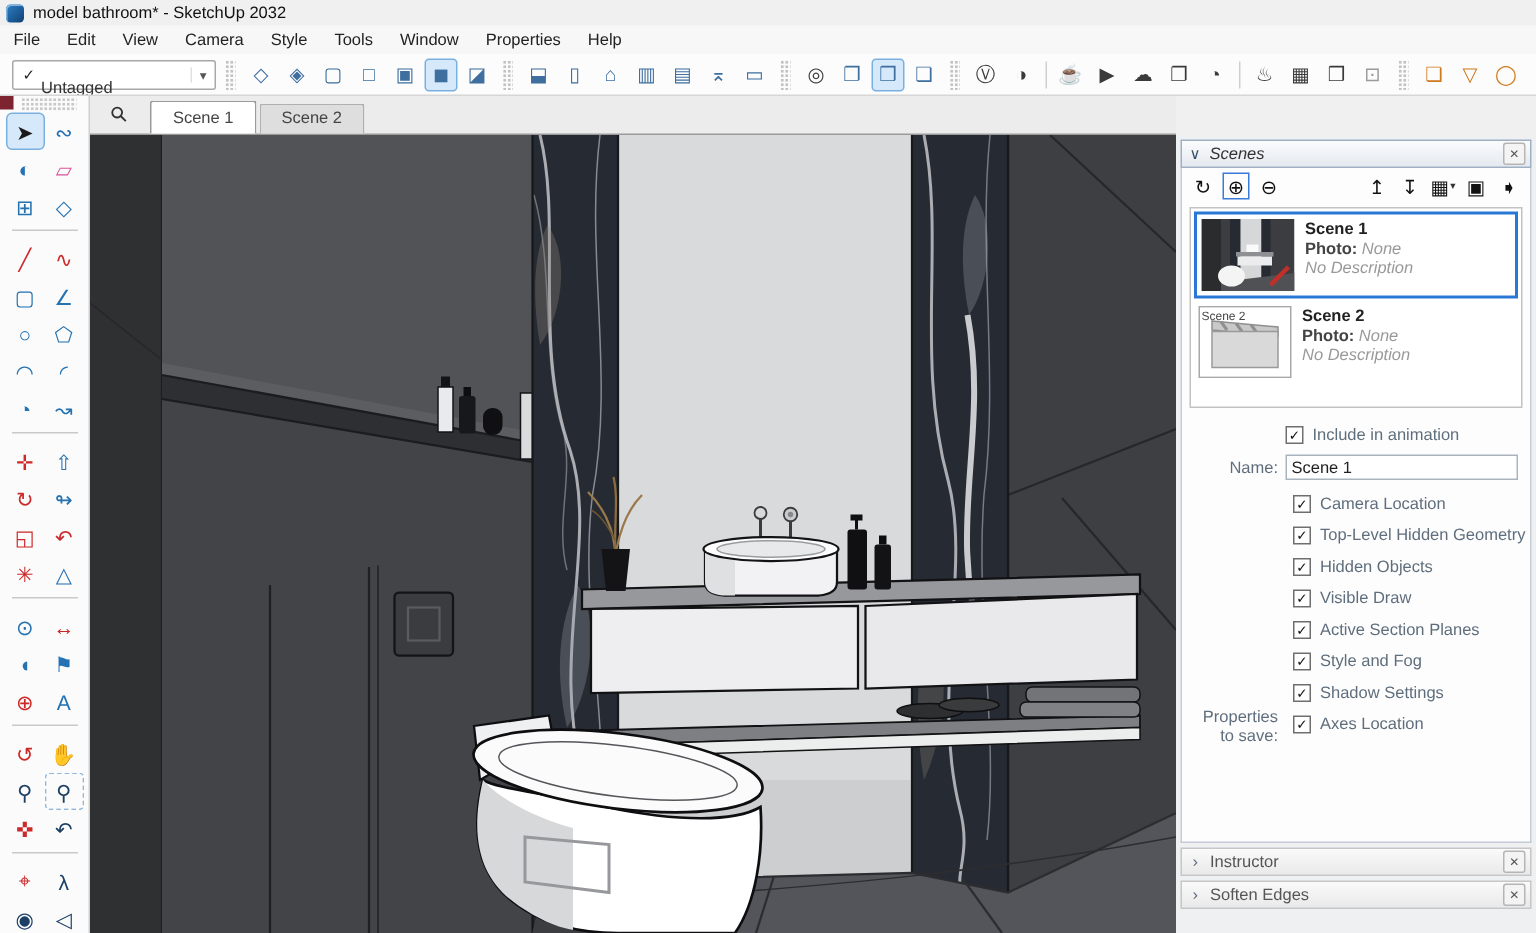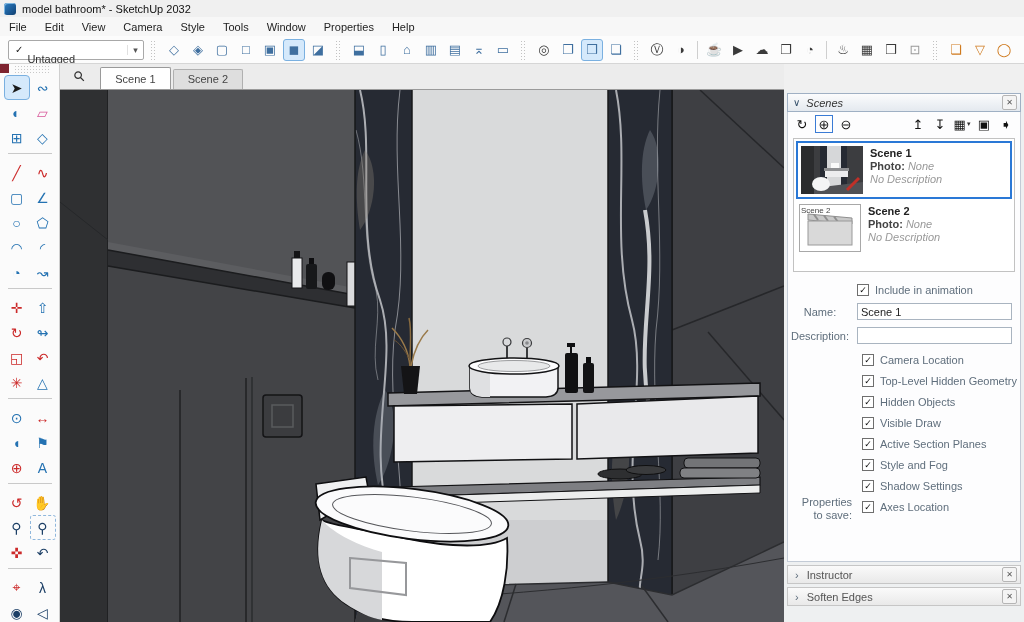--- a/index.html
+++ b/index.html
@@ -60,21 +60,21 @@
   .sitem.selected{border:2px solid #2a78d6;}
   .thumb{width:62px;height:48px;position:relative;flex:none;}
   .thumb2{border:1px solid #a8a8a8;background:#fff;}
   .thumb2 .tlabel{position:absolute;left:1px;top:1px;font-size:8px;color:#444;z-index:2;}
   .sinfo{margin-left:7px;padding-top:1px;}
   .sname{font-weight:bold;color:#222;}
   .smeta{color:#999;font-style:italic;margin-top:1px;}
   .smeta b{color:#444;font-style:normal;font-weight:bold;}
   .form{margin-top:12px;}
   .frow{display:flex;align-items:center;margin-top:7px;}
-  .flabel{width:64px;text-align:center;color:#5f6e7c;margin-right:5px;flex:none;}
+  .flabel{width:64px;text-align:right;color:#5f6e7c;margin-right:5px;flex:none;}
   .finput{flex:1;margin-right:8px;height:17px;border:1px solid #a9b4c0;background:#fff;font-size:11px;padding:0 3px;color:#222;}
   .cbrow{display:flex;align-items:center;gap:6px;margin-bottom:9px;color:#5f6e7c;}
   .cb{display:inline-block;width:12px;height:12px;border:1px solid #6e6e6e;background:#fff;font-size:9px;line-height:10px;text-align:center;color:#111;flex:none;}
   .cb i{font-style:normal;}
   .propcol{display:flex;flex-direction:column;}
   .proplabel{width:64px;text-align:right;color:#5f6e7c;margin-right:5px;flex:none;line-height:1.2;}
   .cbar{height:19px;display:flex;align-items:center;background:linear-gradient(#fafafa,#e9e9e9);border:1px solid #c6c6c6;padding:0 3px 0 7px;margin-top:3px;}
   .cbar .chev{color:#5a6a7a;font-size:11px;}
   .cbar .ptitle{flex:1;margin-left:8px;color:#555;}
 </style>
@@ -432,24 +432,20 @@
 
     <div class="form">
       <div class="frow" style="margin-left:69px;">
         <span class="cb"><i>✓</i></span>
         <span style="margin-left:6px;color:#5f6e7c;">Include in animation</span>
       </div>
       <div class="frow">
         <span class="flabel">Name:</span>
         <input class="finput" value="Scene 1" style="">
       </div>
-      <div class="frow">
-        <span class="flabel">Description:</span>
-        <input class="finput" style="">
-      </div>
       <div class="frow" style="align-items:flex-end;margin-top:10px;">
         <span class="proplabel">
           <span>Properties</span><br><span>to save:</span>
         </span>
         <span class="propcol" style="margin-left:5px;">
           <span class="cbrow">
             <span class="cb"><i>✓</i></span>
             <span>Camera Location</span>
           </span>
           <span class="cbrow">

